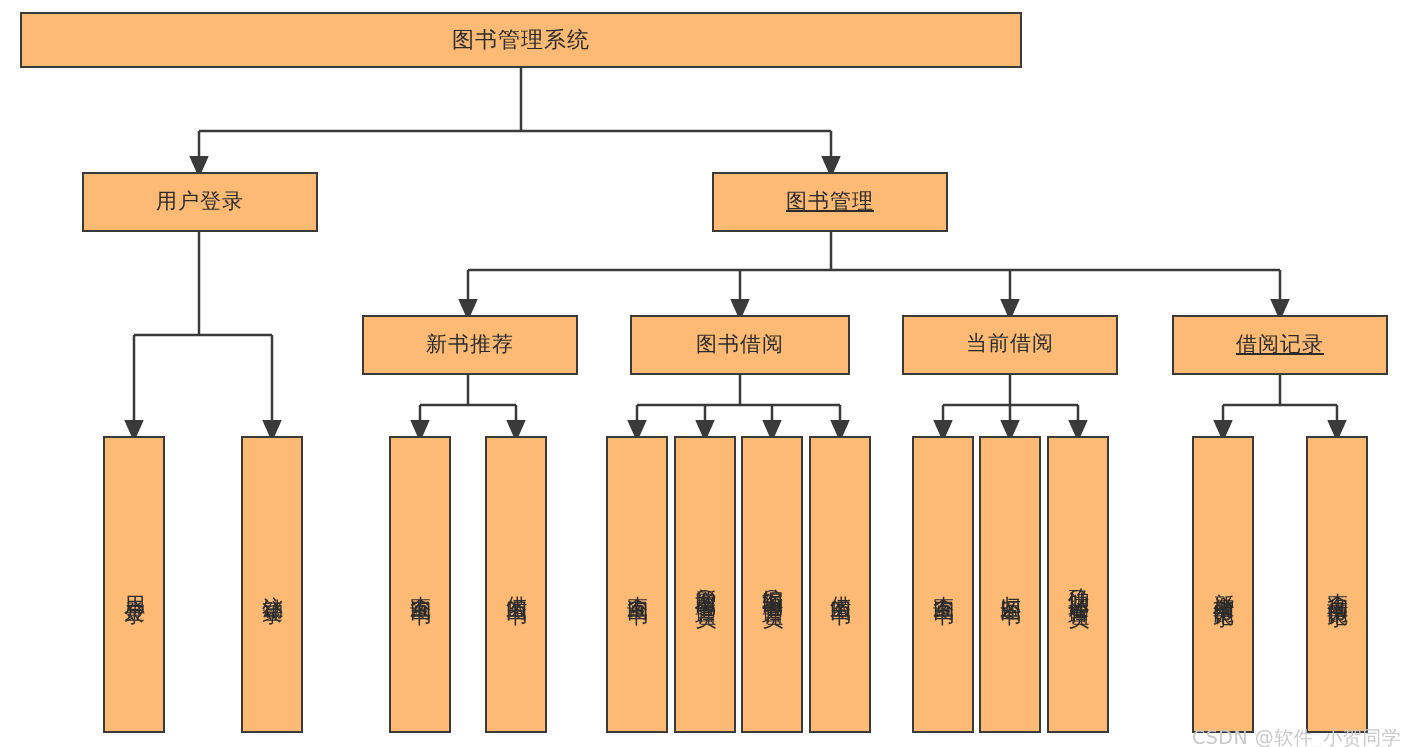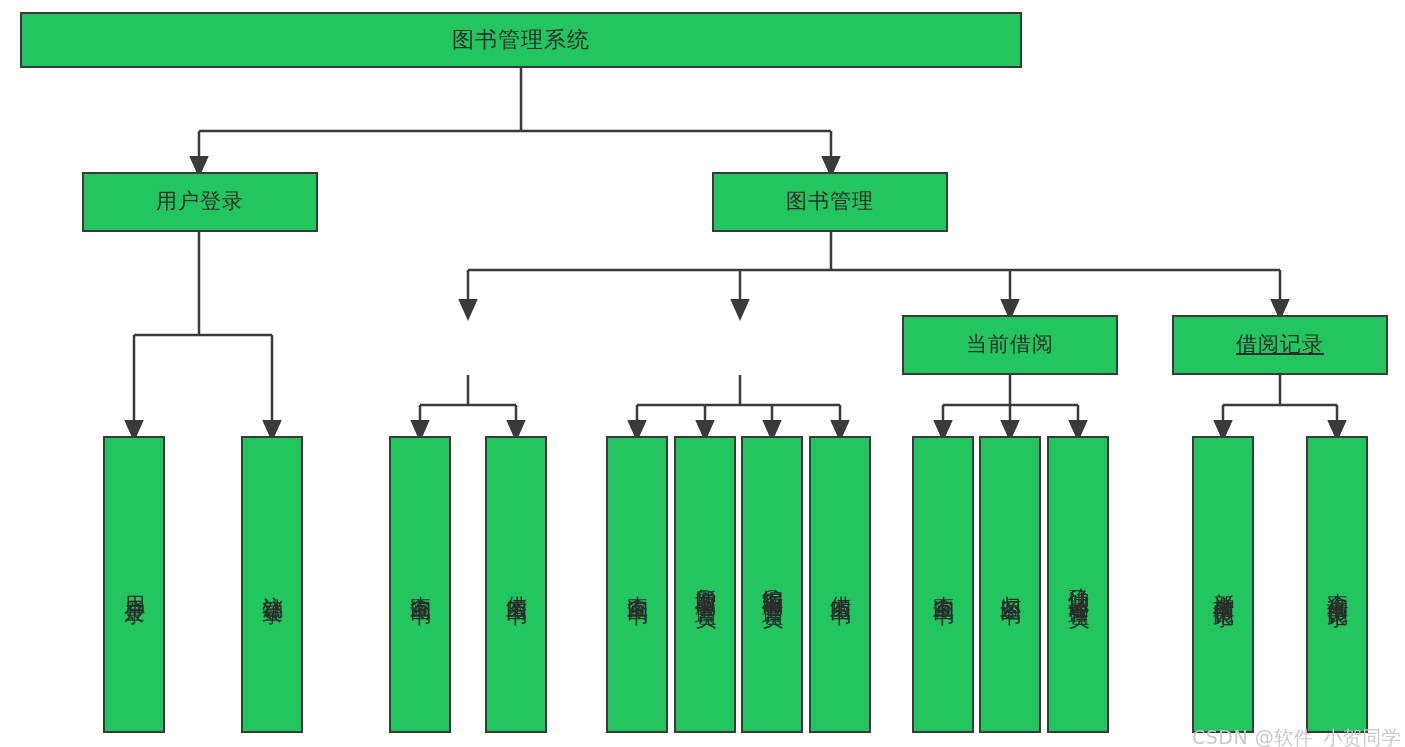--- a/index.html
+++ b/index.html
@@ -14,21 +14,21 @@
     position: relative;
     width: 1405px;
     height: 747px;
     background: #ffffff;
     overflow: hidden;
   }
   .node {
     position: absolute;
     box-sizing: border-box;
     border: 2.5px solid #3a3a3a;
-    background: #22c55e;
+    background: #fdba74;
     display: flex;
     align-items: center;
     justify-content: center;
     color: #2b2b2b;
     line-height: 1.12;
   }
   .node.h {
     font-size: 21px;
     letter-spacing: 1px;
   }
@@ -125,25 +125,31 @@
     </g>
   </svg>
 
   <div class="node h root" style="left:20px; top:12px; width:1002px; height:56px;">
     <span>图书管理系统</span>
   </div>
 
   <div class="node h" style="left:82px; top:172px; width:236px; height:60px;">
     <span>用户登录</span>
   </div>
-  <div class="node h" style="left:712px; top:172px; width:236px; height:60px;">
+  <div class="node h" style="left:712px; top:172px; width:236px; height:60px;text-decoration:underline;">
     <span>图书管理</span>
   </div>
 
-  <div class="node h" style="left:902px; top:315px; width:216px; height:60px;">
+  <div class="node h" style="left:362px; top:315px; width:216px; height:60px;">
+    <span>新书推荐</span>
+  </div>
+  <div class="node h" style="left:630px; top:315px; width:220px; height:60px;">
+    <span>图书借阅</span>
+  </div>
+  <div class="node h" style="left:902px; top:315px; width:216px; height:60px;font-family:Liberation Mono, monospace;">
     <span>当前借阅</span>
   </div>
   <div class="node h" style="left:1172px; top:315px; width:216px; height:60px;text-decoration:underline;">
     <span>借阅记录</span>
   </div>
 
   <div class="node v" style="left:103px; top:436px; width:62px; height:297px;">
     <span>用户登录</span>
   </div>
   <div class="node v" style="left:241px; top:436px; width:62px; height:297px;">

